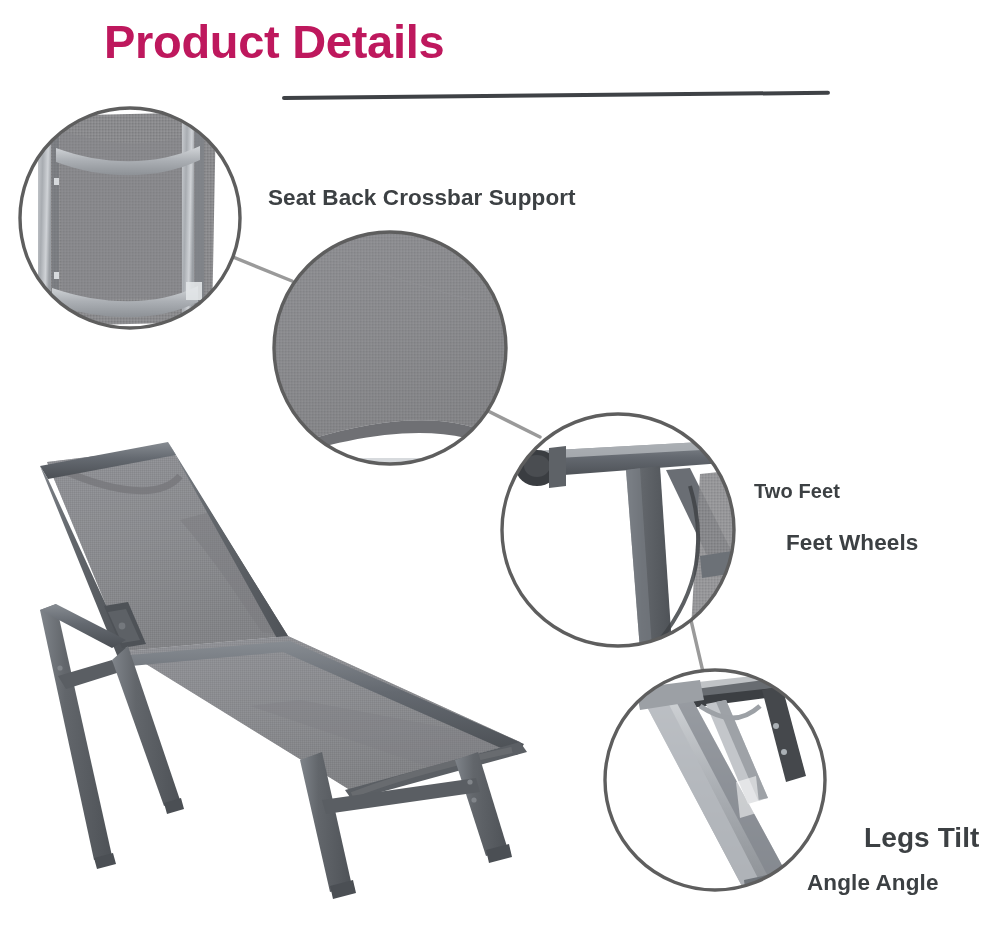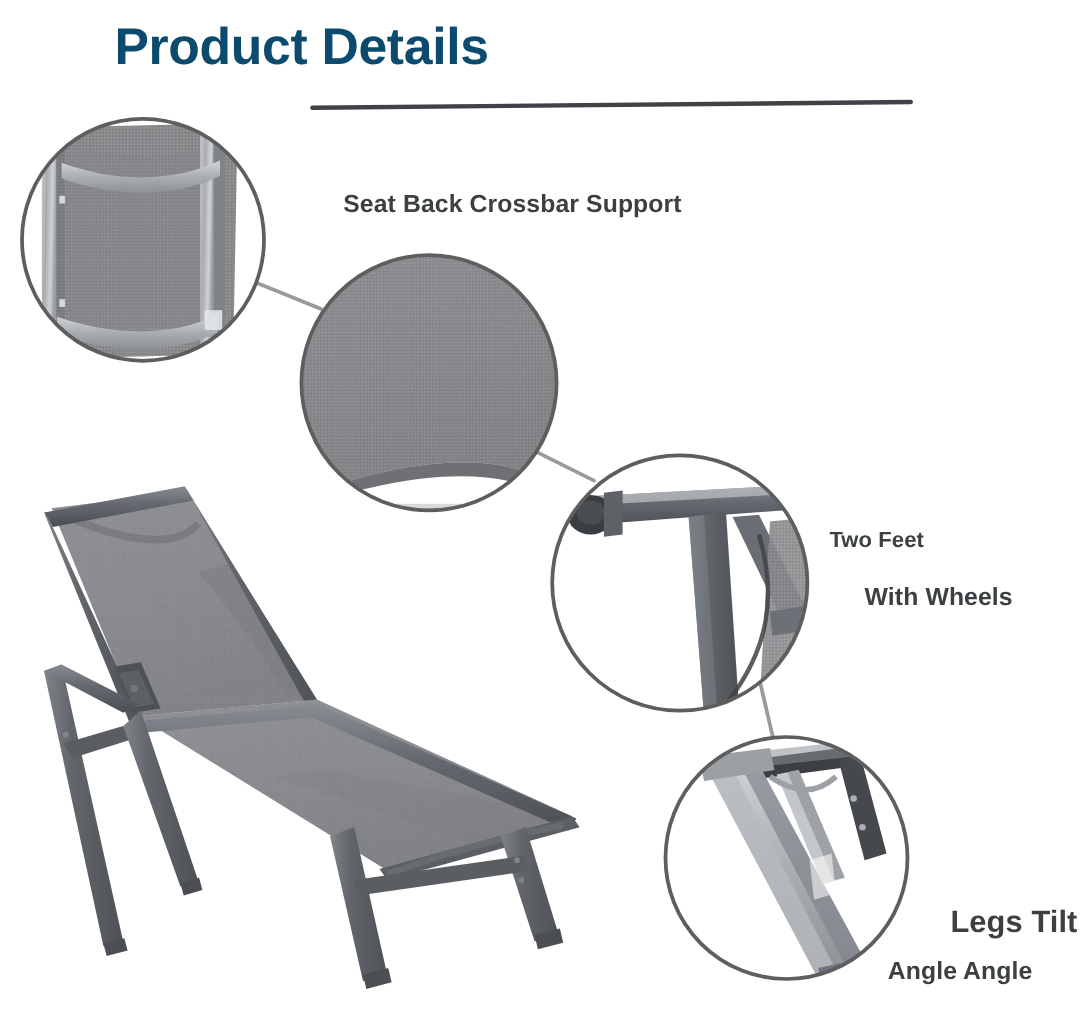--- a/index.html
+++ b/index.html
@@ -30,35 +30,35 @@
     letter-spacing: 0.1px;
     white-space: nowrap;
     line-height: 1.05;
   }
   #page-title {
     position: absolute;
     left: 104px;
     top: 14px;
     font-size: 47px;
     font-weight: bold;
-    color: #0c4a6e;
+    color: #be185d;
     letter-spacing: -0.3px;
   }
   #title-rule {
     position: absolute;
     left: 282px;
     top: 96px;
     width: 548px;
     height: 4px;
     background: #3f4246;
     transform: rotate(-0.55deg);
     transform-origin: left center;
     border-radius: 2px;
   }
-  .lbl-1 { left: 268px; top: 174px; font-size: 22.5px; margin-left: 44px; }
+  .lbl-1 { left: 268px; top: 186px; font-size: 22.5px; }
   .lbl-2 { left: 528px; top: 328px; font-size: 22.5px; }
   .lbl-3a { left: 754px; top: 481px; font-size: 20px; }
   .lbl-3b { left: 786px; top: 531px; font-size: 22.5px; }
   .lbl-4a { left: 864px; top: 823px; font-size: 28px; }
   .lbl-4b { left: 807px; top: 871px; font-size: 22.5px; }
 </style>
 </head>
 <body>
 
 <div id="page">
@@ -258,18 +258,18 @@
     </g>
   </svg>
 
   <div id="page-title">Product Details</div>
   <div id="title-rule"></div>
 
   <div class="label lbl-1">Seat Back Crossbar Support</div>
 
 
   <div class="label lbl-3a">Two Feet</div>
-  <div class="label lbl-3b">With Wheels</div>
+  <div class="label lbl-3b">Feet Wheels</div>
 
   <div class="label lbl-4a">Legs Tilt</div>
   <div class="label lbl-4b">Angle Angle</div>
 
 </div>
 
 </body></html>

